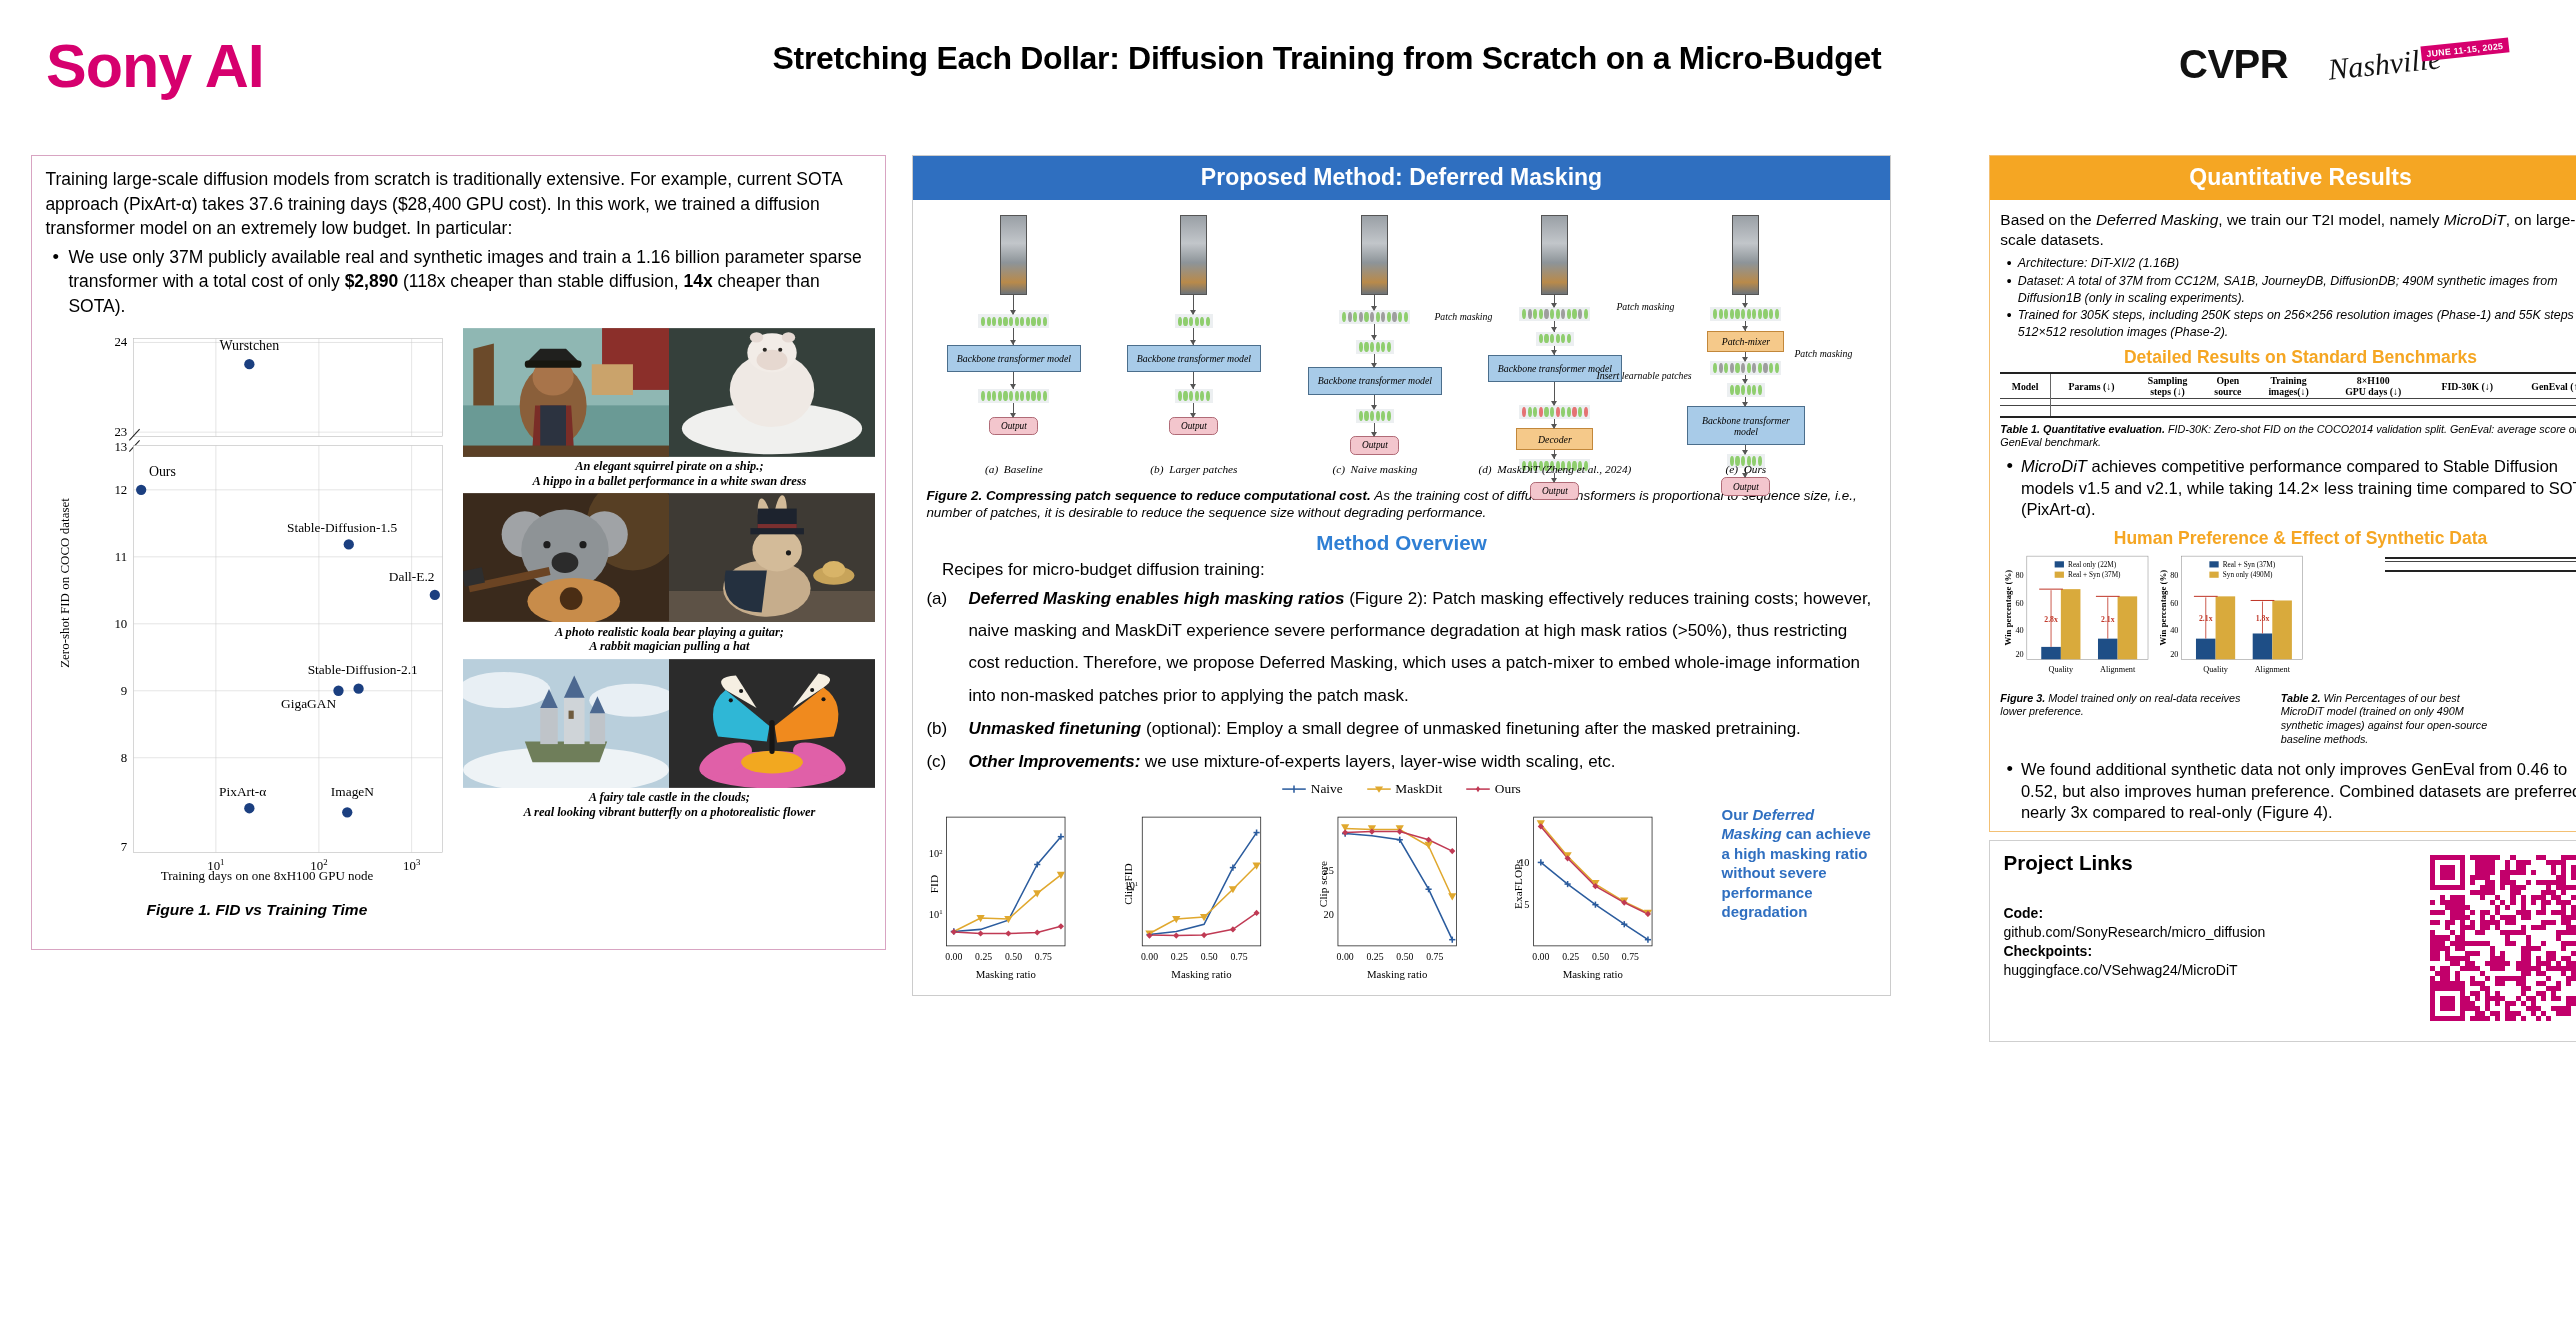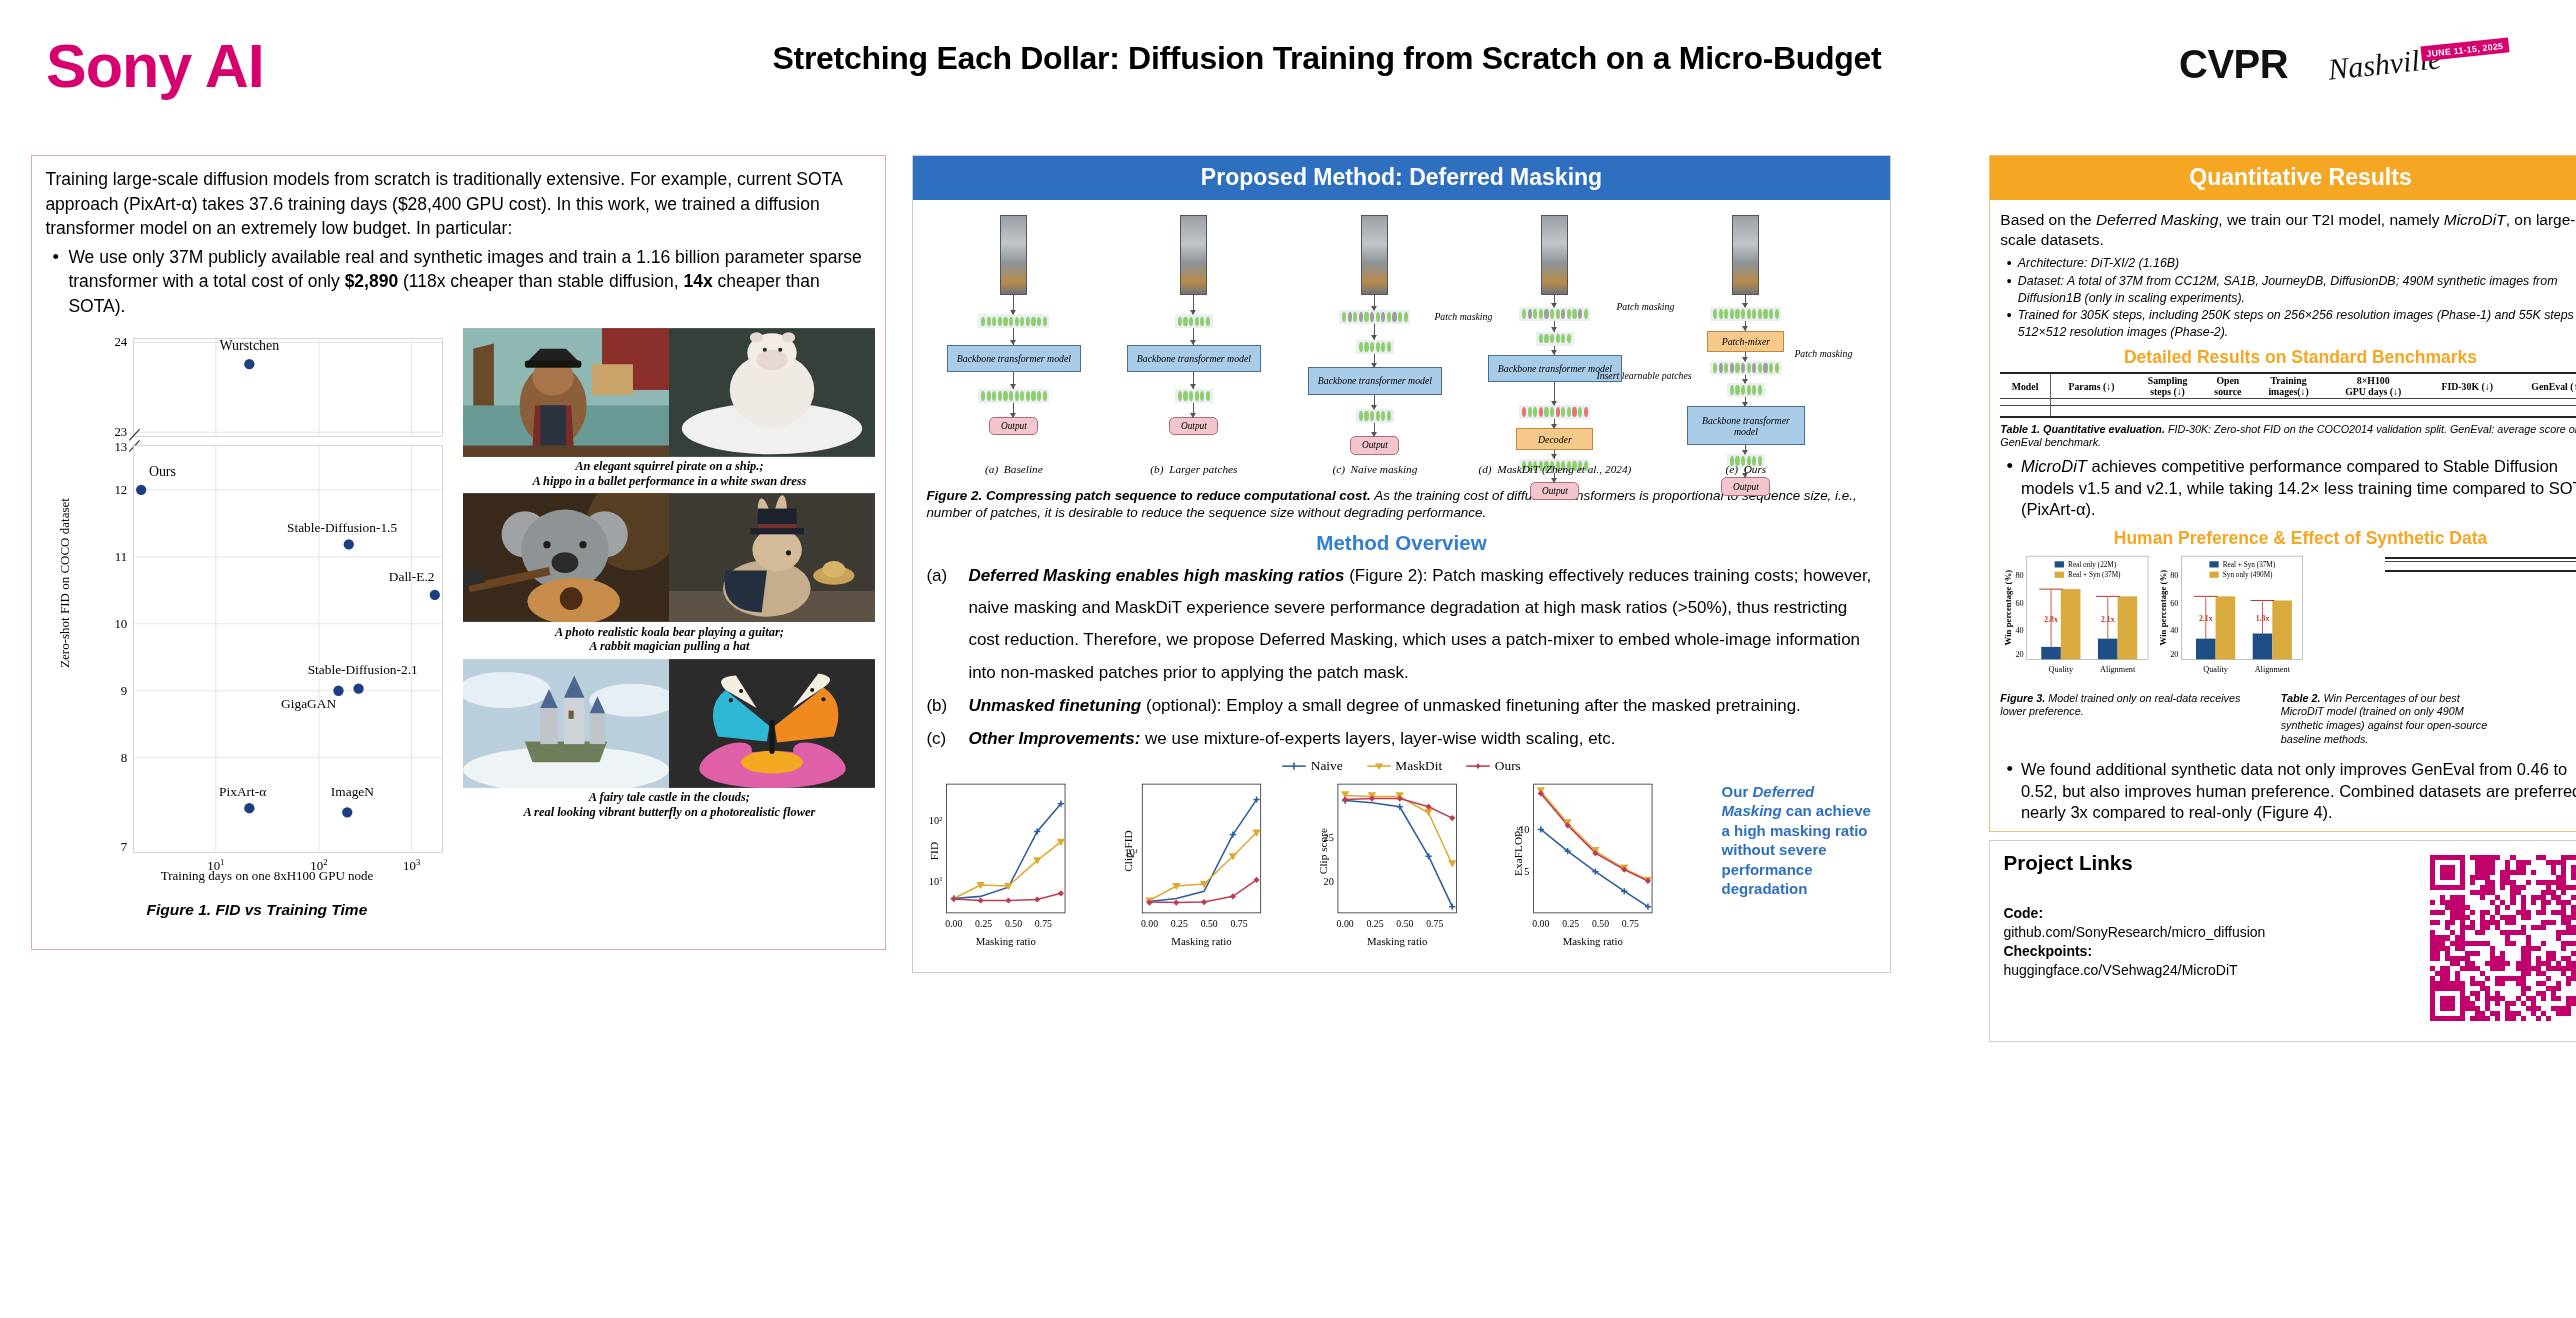--- a/index.html
+++ b/index.html
@@ -151,21 +151,21 @@
   #method-list { font-size: 17px; line-height: 1.90; }
   #method-list .mrow { display: flex; margin-bottom: 1px; }
   #method-list .mlab { width: 42px; flex: 0 0 42px; }
   #method-list .mtxt { flex: 1; }
   #method-intro { font-size: 17px; padding-left: 15.5px; margin-bottom: 3.1px; }
 
   
   #miniplots { position: relative; height: 206px; margin-top: 2.1px; }
   #legend-row {
     display: flex; gap: 24px; justify-content: center; align-items: center;
-    font-family: "Liberation Serif", serif; font-size: 13.4px; margin-bottom: 7px;
+    font-family: "Liberation Serif", serif; font-size: 13.4px; margin-bottom: 17px;
   }
   .lg { display: flex; align-items: center; gap: 4.6px; }
   .note-blue {
     position: absolute; right: 0; top: 24px; width: 155px;
     color: #2f6fc0; font-size: 15px; font-weight: bold; line-height: 1.3;
   }
 
   
   #qr-panel { border: 1px solid #f3c074; }
   #qr-intro { font-size: 15.5px; line-height: 1.30; }
@@ -649,20 +649,21 @@
           <div class="f2-sub" style="left:0; width:155px"><i>(e)&nbsp;&nbsp;Ours</i></div>
         </div>
       </div>
 
       <div id="fig2-cap">
         <b><i>Figure 2. Compressing patch sequence to reduce computational cost.</i></b>
         <i>As the training cost of diffusion transformers is proportional to sequence size, i.e., number of patches, it is desirable to reduce the sequence size without degrading performance.</i>
       </div>
 
       <div class="sec-title-blue">Method Overview</div>
+      <div id="method-intro">Recipes for micro-budget diffusion training:</div>
 
       <div id="method-list">
         <div class="mrow">
           <div class="mlab">(a)</div>
           <div class="mtxt"><b><i>Deferred Masking enables high masking ratios</i></b><span> (Figure 2): Patch masking effectively reduces training costs; however, naive masking and MaskDiT experience severe performance degradation at high mask ratios (&gt;50%), thus restricting cost reduction. Therefore, we propose Deferred Masking, which uses a patch-mixer to embed whole-image information into non-masked patches prior to applying the patch mask.</span></div>
         </div>
         <div class="mrow">
           <div class="mlab">(b)</div>
           <div class="mtxt"><b><i>Unmasked finetuning</i></b><span> (optional): Employ a small degree of unmasked finetuning after the masked pretraining.</span></div>
         </div>

